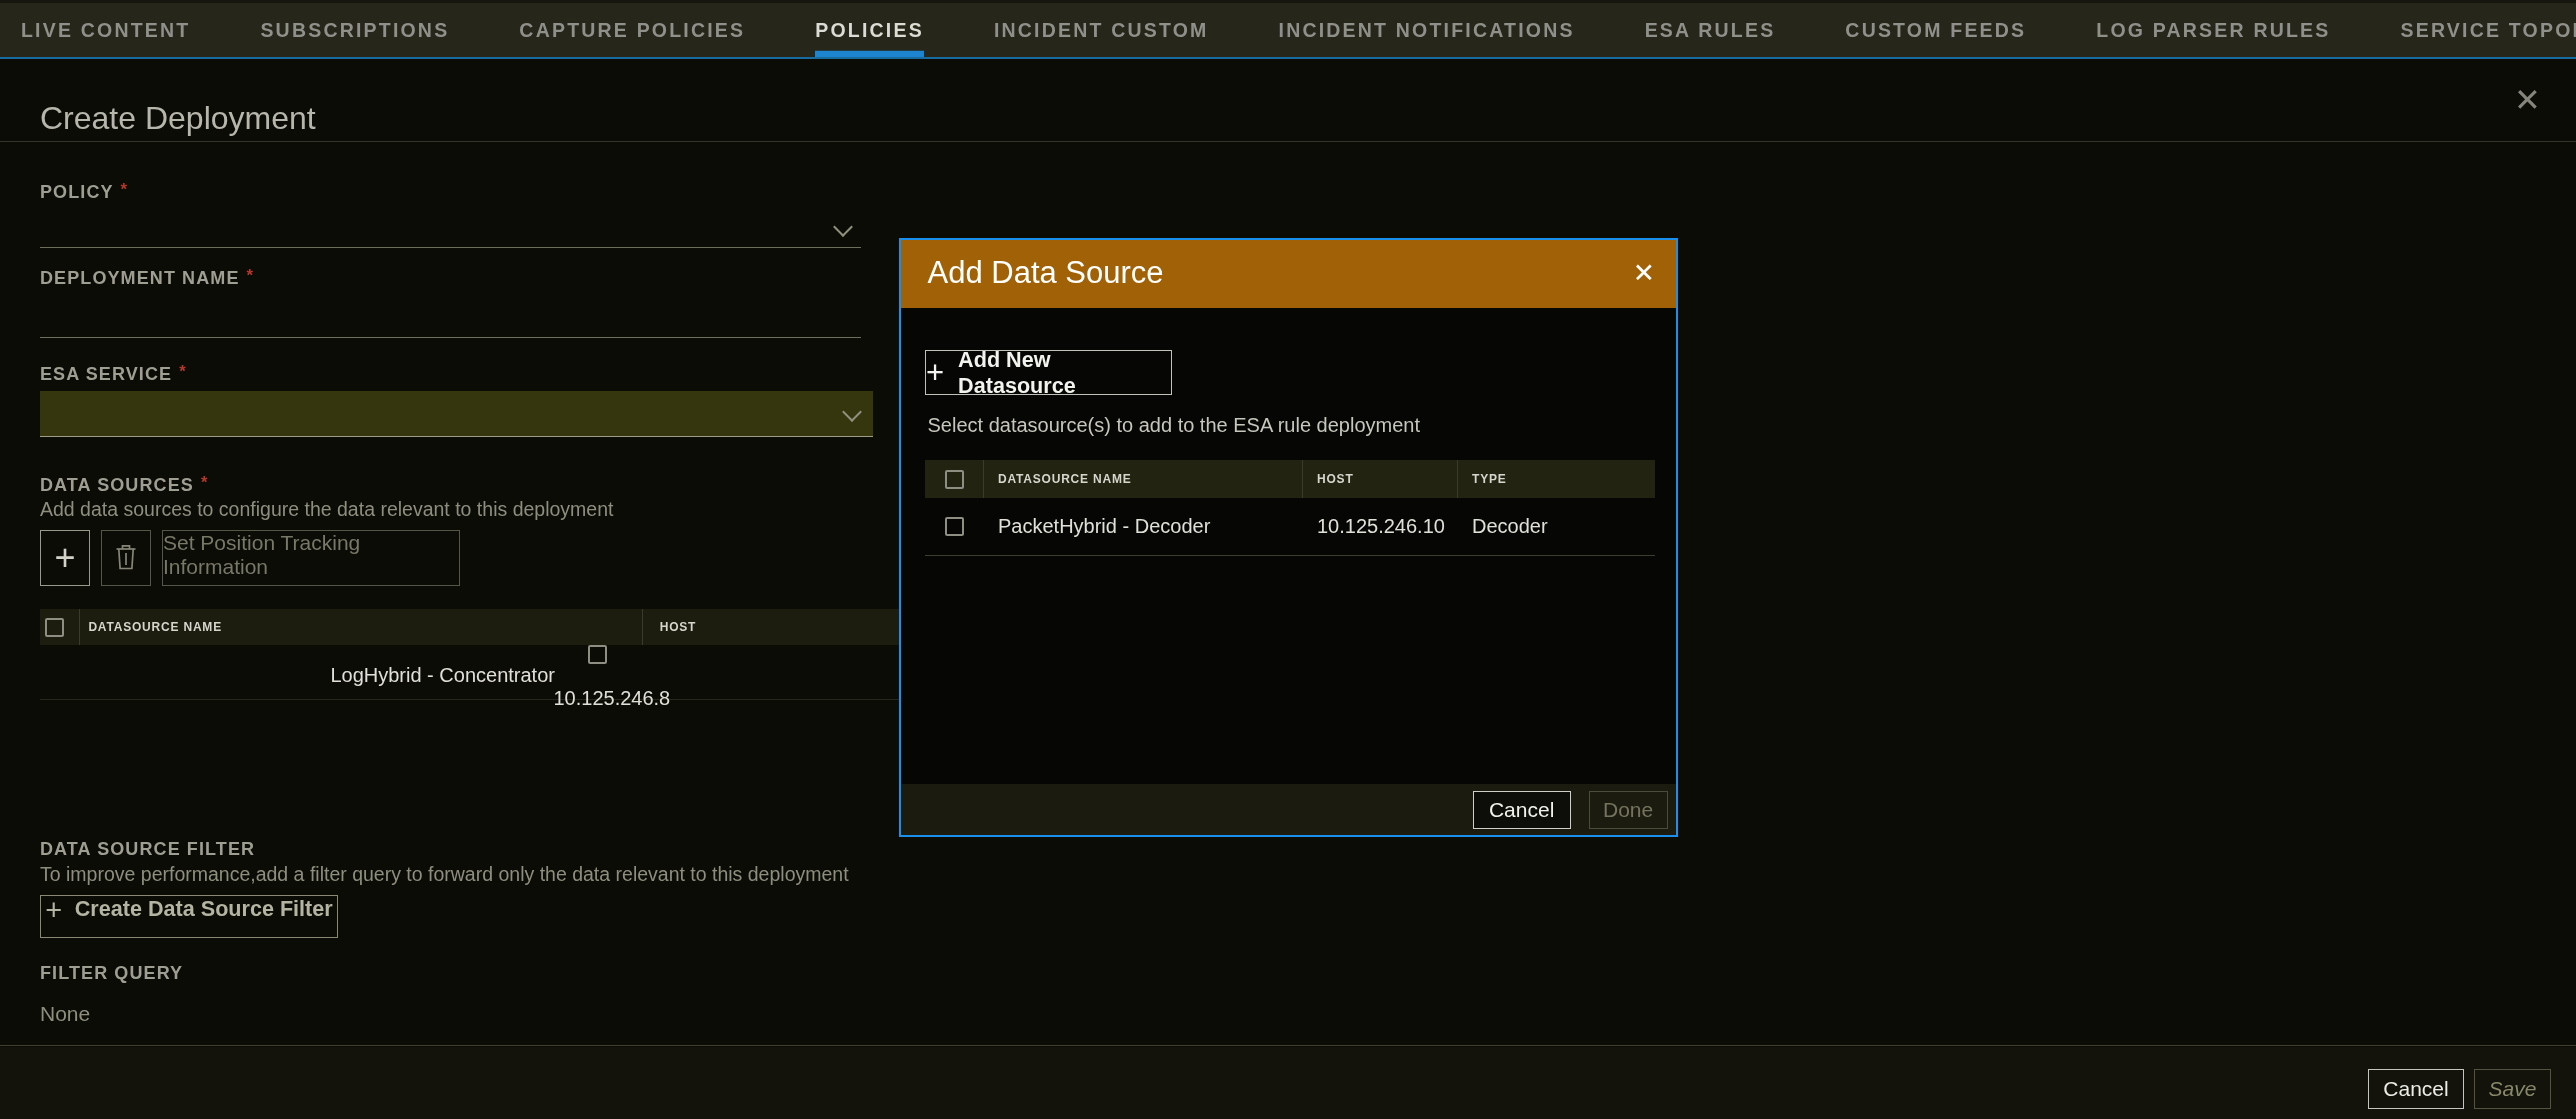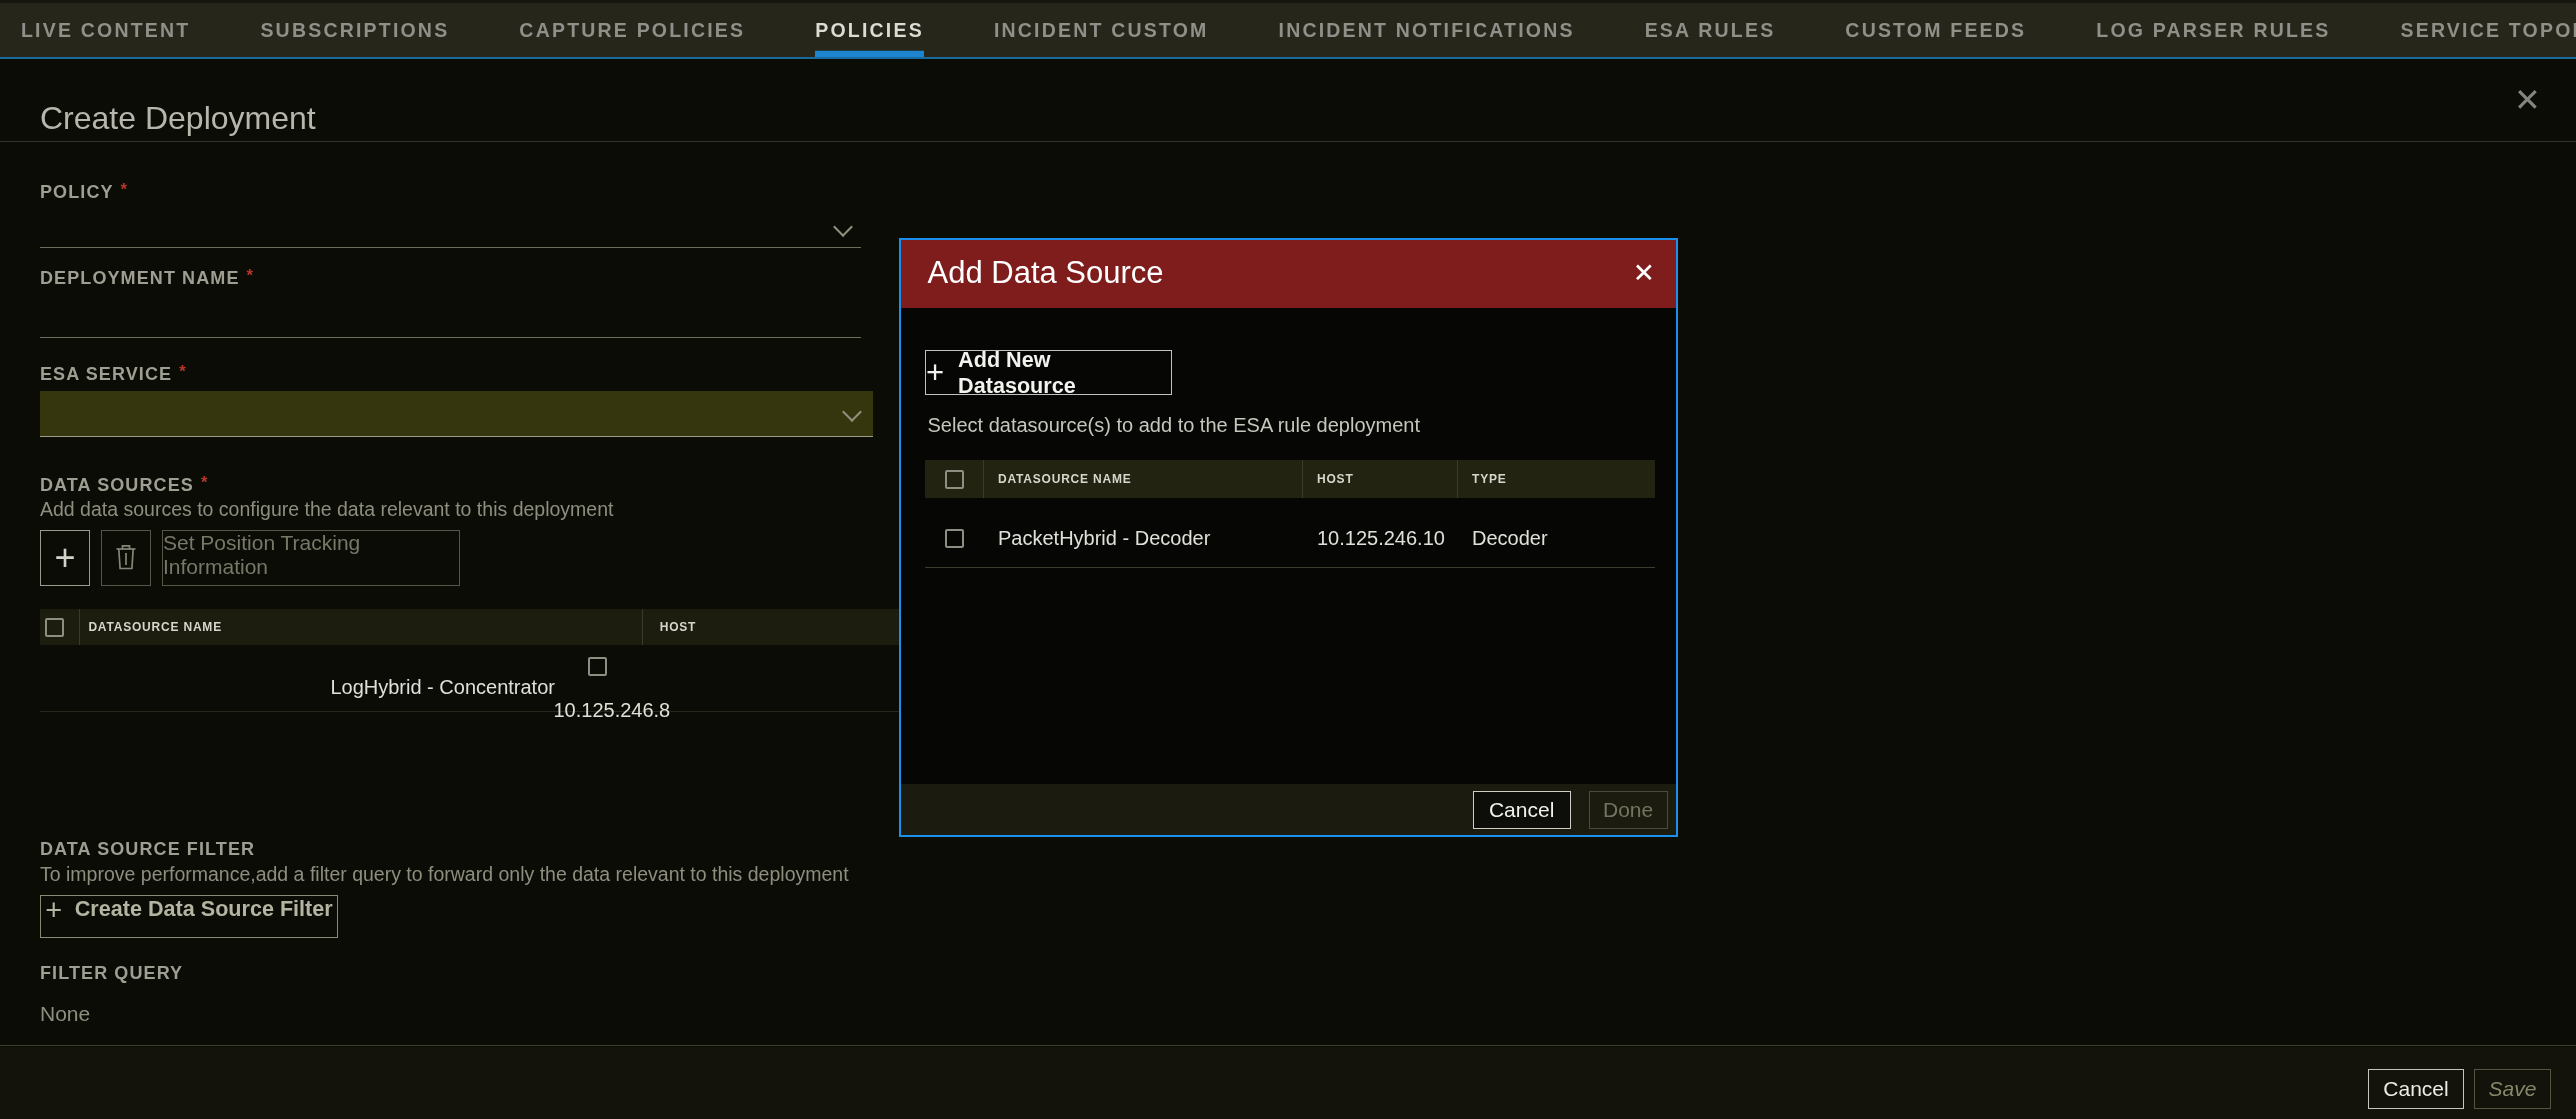--- a/index.html
+++ b/index.html
@@ -36,36 +36,36 @@
     border:1.4px solid #9a9a8c;color:#d2d2c8;box-sizing:border-box;background:transparent;cursor:pointer;}
   .sqbtn.dim{border-color:#565648;color:#868676;}
   .plus-glyph{font-size:36px;font-weight:300;line-height:1;}
   .wide-btn{position:absolute;display:flex;align-items:flex-start;justify-content:center;gap:12.5px;
     border:1.4px solid #565648;color:#787868;font-size:21px;box-sizing:border-box;background:transparent;cursor:pointer;}
   .wide-btn.bright{border-color:#8a8a74;color:#b4b4a2;font-size:21.6px;font-weight:600;}
   .wide-btn .plus-glyph{font-size:29px;font-weight:300;color:inherit;}
   
   .tbl{position:absolute;box-sizing:border-box;}
   .tbl .thead{display:flex;align-items:center;background:#1c1c0f;}
-  .tbl .trow{display:flex;align-items:center;margin-top:12px;}
+  .tbl .trow{display:flex;align-items:center;}
   .tbl .cell{display:flex;align-items:center;box-sizing:border-box;height:100%;}
   .tbl .thead .cell{font-size:12px;font-weight:700;letter-spacing:0.8px;color:#d6d6cd;}
   .tbl .trow .cell{font-size:20px;color:#e0e0d8;}
   .vsep{border-right:0.7px solid #3b3b2b;}
   .cb{width:19px;height:19px;border:2.1px solid #8e8e82;border-radius:2.1px;box-sizing:border-box;background:transparent;cursor:pointer;flex:none;}
   
   .hr2{position:absolute;left:0;top:1045px;width:2576px;height:1.4px;background:#3e3e31;}
   .pfooter{position:absolute;left:0;top:1047px;width:2576px;height:73px;background:#13130c;}
   .btn{position:absolute;display:flex;align-items:center;justify-content:center;
     font-size:21px;border:1.4px solid #c6c6c0;color:#ecece6;background:transparent;box-sizing:border-box;cursor:pointer;}
   .btn.disabled{border-color:#53533f;color:#87876a;cursor:default;font-style:italic;}
   
   .modal{position:absolute;left:899px;top:238px;width:779px;height:599px;
     background:#060605;border:2.1px solid #1a8feb;box-sizing:border-box;z-index:10;}
-  .mhead{position:absolute;left:0;top:0;width:100%;height:68px;background:#7f1d1d;}
+  .mhead{position:absolute;left:0;top:0;width:100%;height:68px;background:#a16207;}
   .mtitle{position:absolute;left:26.5px;top:15.3px;font-size:31px;font-weight:400;color:#ffffff;}
   .mclose{position:absolute;right:21px;top:16.7px;font-size:26.5px;color:#ffffff;cursor:pointer;}
   .addnew{position:absolute;left:24px;top:110px;width:247px;height:45px;
     display:flex;align-items:center;justify-content:center;gap:14px;
     border:1.4px solid #c2c2bc;color:#f2f2ee;font-size:21.6px;font-weight:600;box-sizing:border-box;cursor:pointer;}
   .addnew .plus-glyph{font-size:31px;font-weight:300;}
   .minstruction{position:absolute;left:26.5px;top:174px;font-size:20px;color:#c6c6bc;}
   .mtbl{left:24px;top:220px;width:730px;}
   .mtbl .thead{background:#232311;}
   .mtbl .trow{border-bottom:0.7px solid #3c3c2d;}

